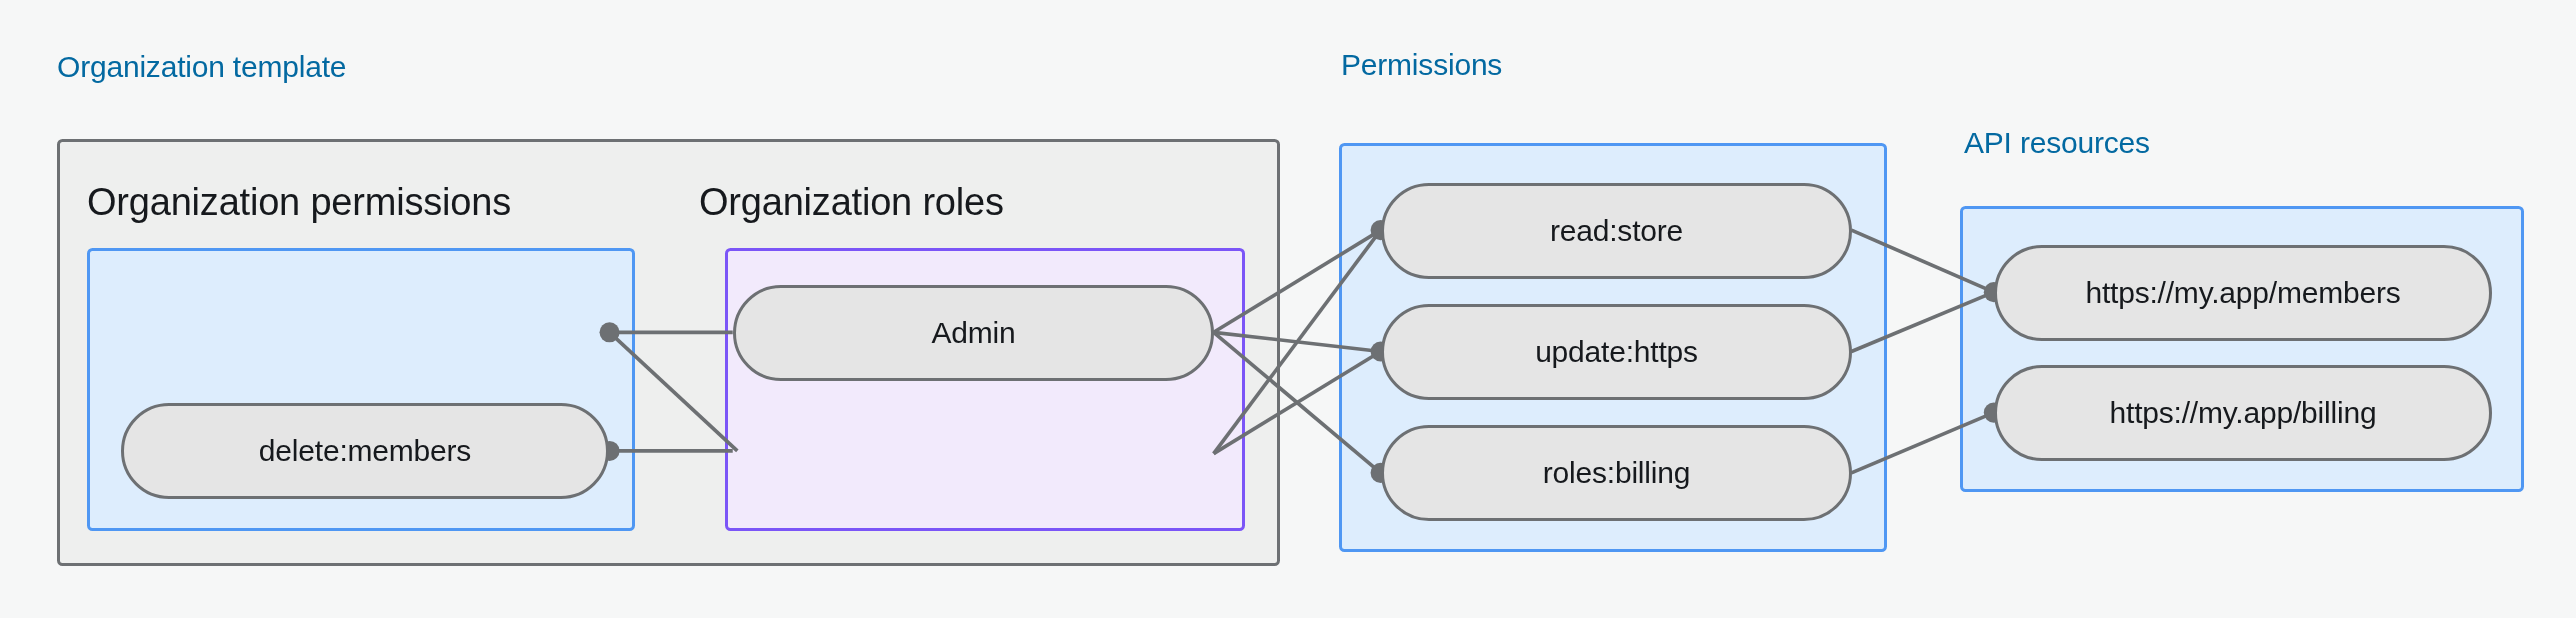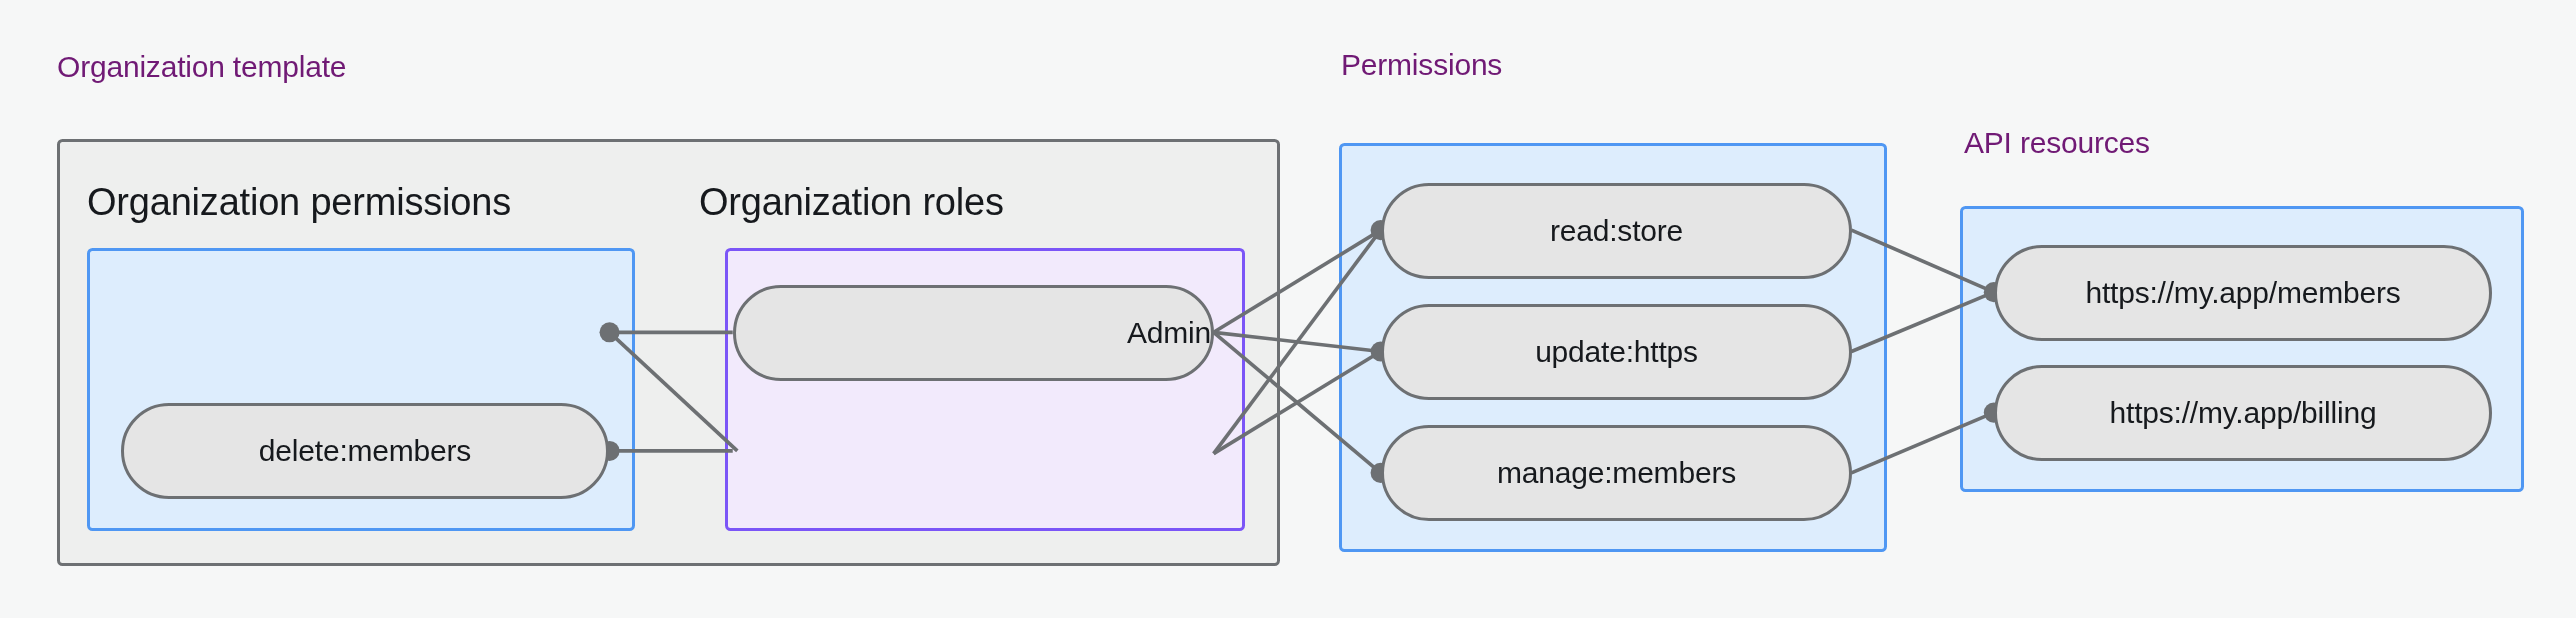--- a/index.html
+++ b/index.html
@@ -18,21 +18,21 @@
   }
 
   
   .group {
     position: absolute;
     border-radius: 5.5px;
   }
   .group-title {
     position: absolute;
     font-size: 30px;
-    color: #701a75;
+    color: #0369a1;
     font-weight: 400;
     white-space: nowrap;
     letter-spacing: -0.2px;
   }
   .sub-title {
     position: absolute;
     font-size: 38px;
     color: #16191d;
     font-weight: 400;
     white-space: nowrap;
@@ -142,32 +142,32 @@
     <circle class="edge-dot" cx="1513" cy="385" r="11"></circle>
     <circle class="edge-dot" cx="1513" cy="518" r="11"></circle>
     <circle class="edge-dot" cx="2185" cy="320" r="11"></circle>
     <circle class="edge-dot" cx="2185" cy="452" r="11"></circle>
   </svg>
 
   <div class="pill" style="left:121px; top:403px; width:488px; height:96px;">
     <span>delete:members</span>
   </div>
 
-  <div class="pill" style="left:733px; top:285px; width:481px; height:96px;justify-content:flex-end;">
+  <div class="pill" style="left:733px; top:285px; width:481px; height:96px;">
     <span>Admin</span>
   </div>
 
   <div class="pill" style="left:1381px; top:183px; width:471px; height:96px;">
     <span>read:store</span>
   </div>
   <div class="pill" style="left:1381px; top:304px; width:471px; height:96px;">
     <span>update:https</span>
   </div>
   <div class="pill" style="left:1381px; top:425px; width:471px; height:96px;">
-    <span>manage:members</span>
+    <span>roles:billing</span>
   </div>
 
   <div class="pill" style="left:1994px; top:245px; width:498px; height:96px;">
     <span>https://my.app/members</span>
   </div>
   <div class="pill" style="left:1994px; top:365px; width:498px; height:96px;">
     <span>https://my.app/billing</span>
   </div>
 
 </div>

